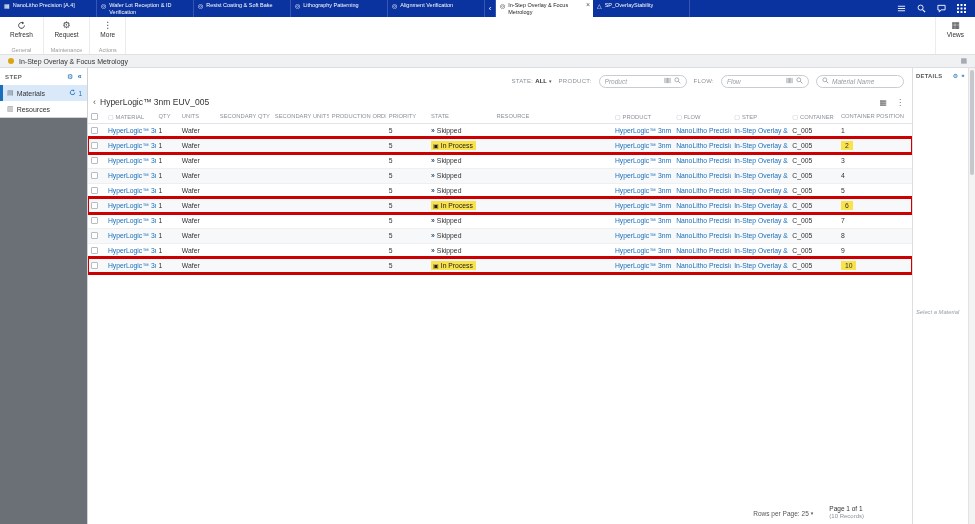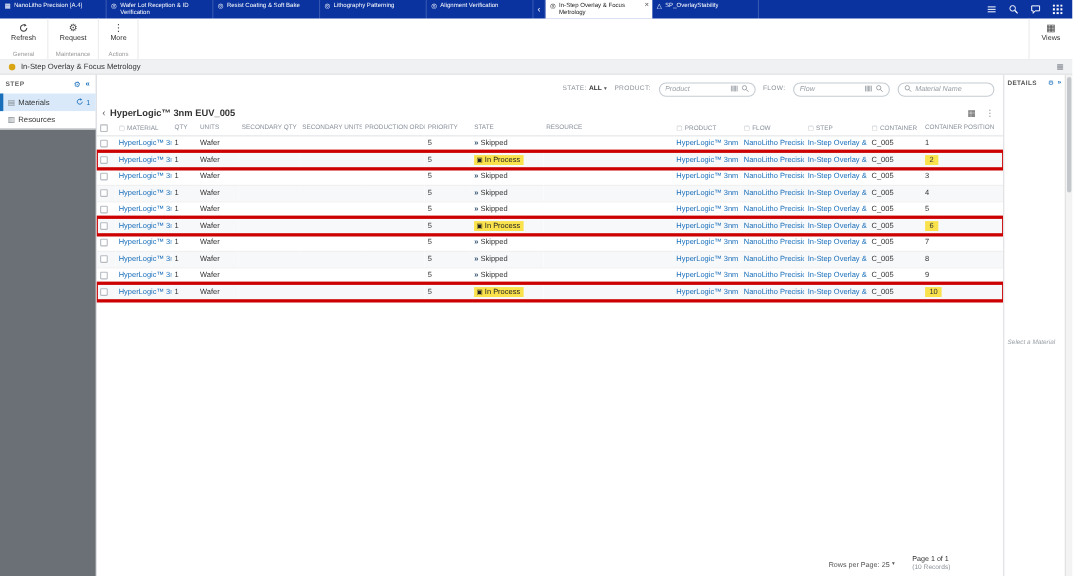--- a/index.html
+++ b/index.html
@@ -58,21 +58,21 @@
                 padding:0 8px; font-size:6px; color:#777; }
   .f-item { display:flex; align-items:center; gap:2px; cursor:pointer; }
   .f-label { text-transform:uppercase; letter-spacing:.3px; color:#8a9097; }
   .f-value { color:#333; font-weight:bold; }
   .caret { font-size:5px; color:#555; }
   .f-input { height:13px; border:1px solid #c6ccd2; border-radius:7px; background:#fff; display:flex;
              align-items:center; gap:3px; padding:0 5px; width:88px; cursor:text; }
   .f-input .ph { color:#9aa0a6; font-style:italic; font-size:6.5px; flex:1; overflow:hidden; white-space:nowrap; }
   .title-row { height:16px; display:flex; align-items:center; gap:4px; padding:0 8px 0 5px; }
   .back { color:#555; font-size:9px; cursor:pointer; line-height:1; }
-  .page-title { font-size:8.5px; font-weight:bold; color:#333; white-space:nowrap; }
+  .page-title { font-size:8.5px; font-weight:normal; color:#333; white-space:nowrap; }
   .title-icons { margin-left:auto; display:flex; gap:9px; color:#666; font-size:8px; }
   .title-icons span { cursor:pointer; }
 
   
   .table-wrap { flex:1; overflow:hidden; }
   table { width:100%; border-collapse:collapse; table-layout:fixed; }
   thead th { font-size:5.8px; color:#8a919c; font-weight:normal; text-align:left; padding:2px 3px;
              border-bottom:1px solid #e2e4e7; white-space:nowrap; overflow:hidden; height:13px; }
   .h-icon { color:#b3b8bf; margin-right:2px; font-size:6px; }
   tbody td { font-size:6.8px; color:#333; padding:0 3px; height:15px; border-bottom:1px solid #efefef;

